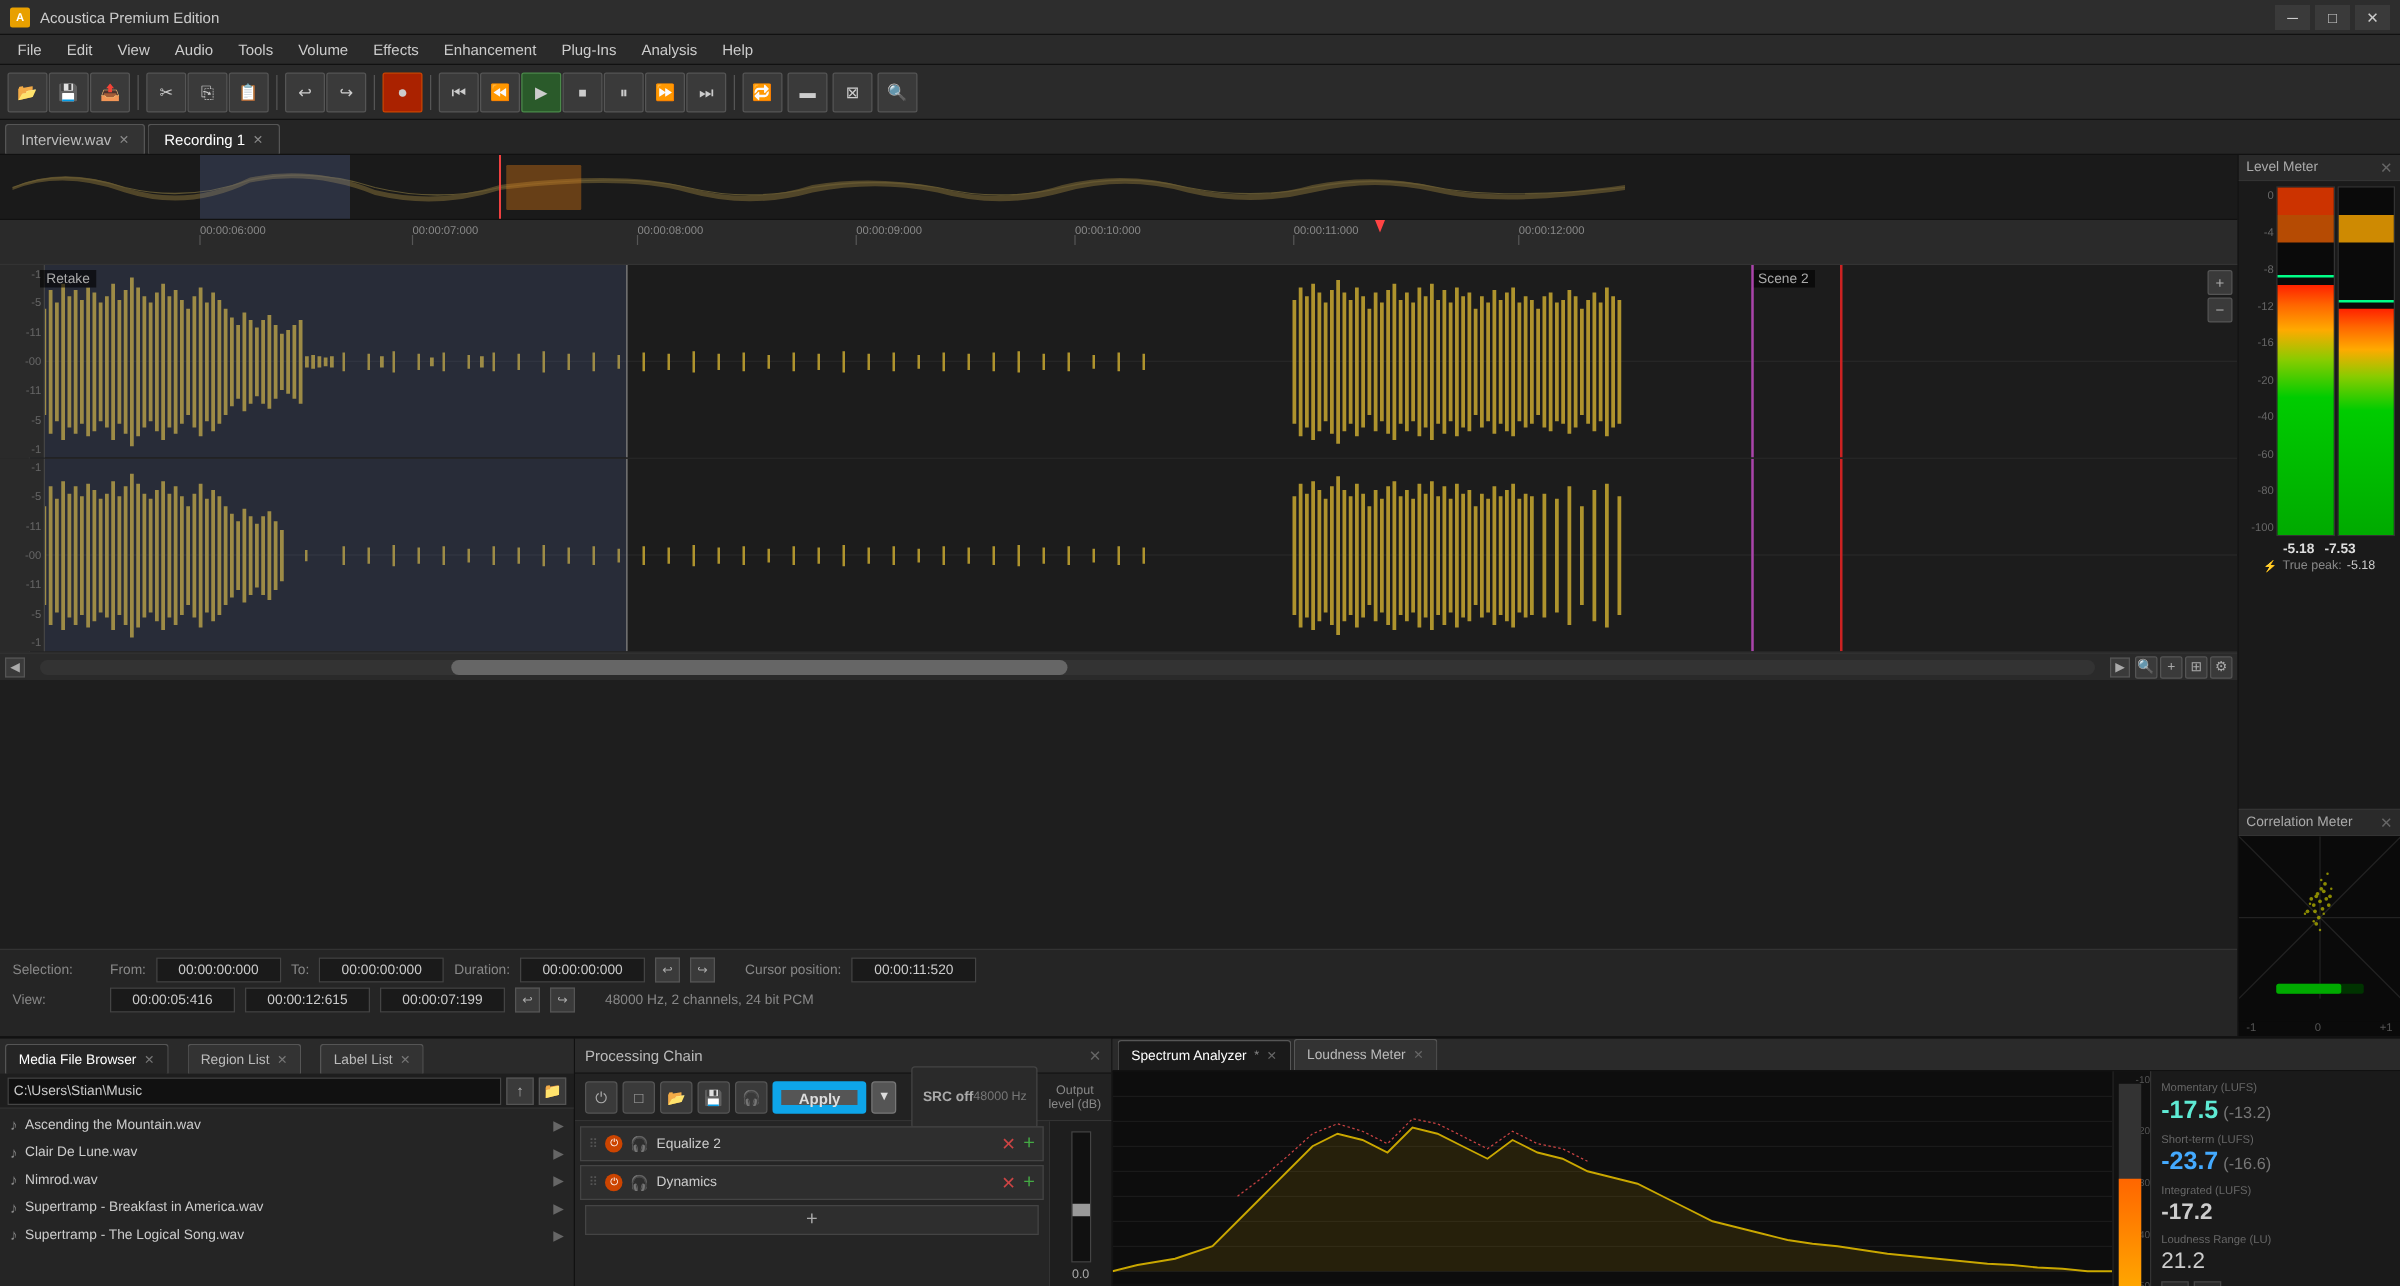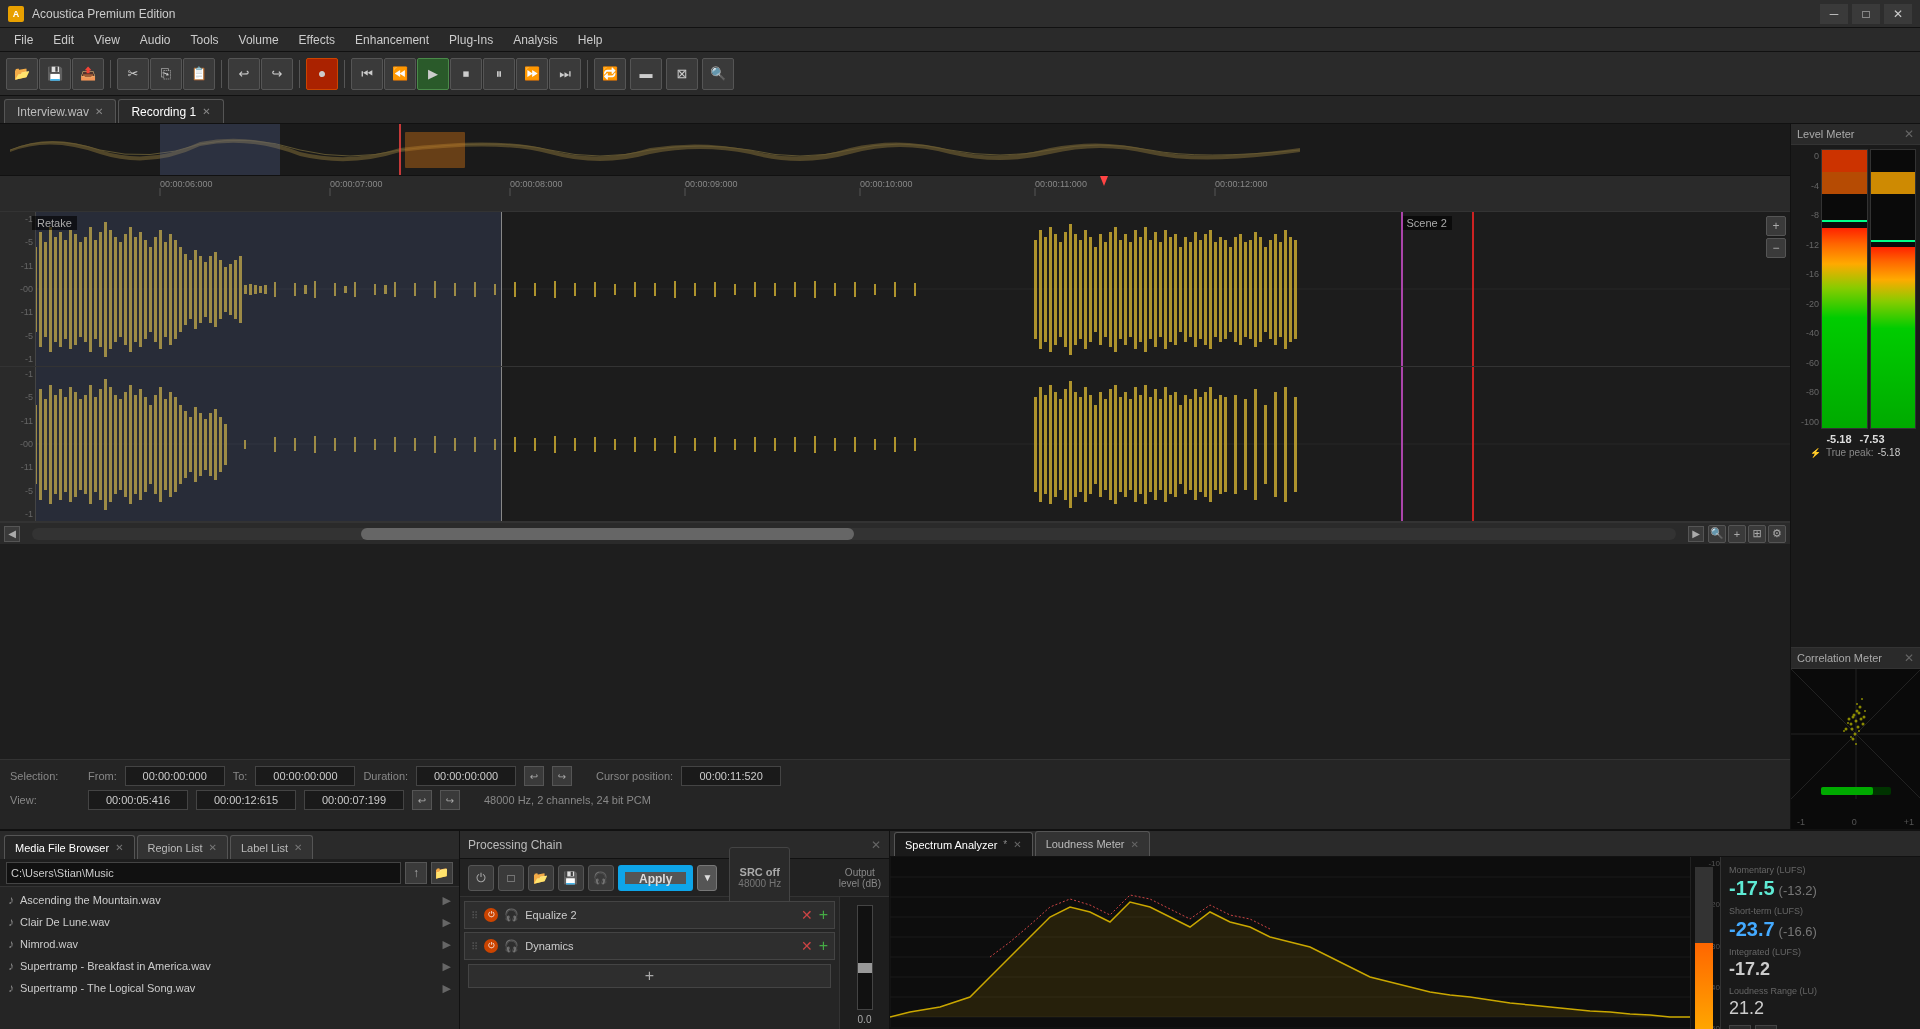--- a/index.html
+++ b/index.html
@@ -52,21 +52,21 @@
     .info-btn { width: 20px; height: 20px; background: #3a3a3a; border: 1px solid #555; color: #aaa; cursor: pointer; display: flex; align-items: center; justify-content: center; font-size: 10px; }
     
     
     #right-panel { width: 130px; background: #1e1e1e; border-left: 1px solid #111; display: flex; flex-direction: column; }
     
     
     #bottom-area { height: 200px; background: #1e1e1e; display: flex; border-top: 2px solid #111; }
     
     
     #media-browser { width: 460px; background: #252525; border-right: 1px solid #111; display: flex; flex-direction: column; }
-    .bottom-tabs { height: 28px; background: #2a2a2a; display: flex; align-items: flex-end; padding: 0 4px; }
+    .bottom-tabs { height: 28px; background: #2a2a2a; display: flex; align-items: flex-end; padding: 0 4px; gap: 13px; }
     .bottom-tab { height: 24px; padding: 0 10px; background: #333; border: 1px solid #555; border-bottom: none; cursor: pointer; display: flex; align-items: center; gap: 6px; font-size: 11px; color: #bbb; margin-right: 2px; border-radius: 3px 3px 0 0; }
     .bottom-tab.active { background: #252525; color: #fff; }
     .bottom-tab .close-x { font-size: 10px; color: #777; }
     .browser-path { height: 26px; background: #1e1e1e; border-bottom: 1px solid #333; display: flex; align-items: center; padding: 0 6px; gap: 4px; }
     .path-input { flex: 1; height: 20px; background: #111; border: 1px solid #444; color: #ccc; font-size: 11px; padding: 0 4px; }
     .path-btn { width: 22px; height: 22px; background: #3a3a3a; border: 1px solid #555; color: #aaa; cursor: pointer; display: flex; align-items: center; justify-content: center; font-size: 12px; }
     .file-list { flex: 1; overflow-y: auto; padding: 2px 0; }
     .file-item { height: 22px; display: flex; align-items: center; padding: 0 8px; gap: 6px; cursor: pointer; }
     .file-name { font-size: 11px; color: #ccc; flex: 1; }
     
@@ -776,21 +776,21 @@
       <button style="width:26px;height:26px;background:#3a3a3a;border:1px solid #555;color:#aaa;cursor:pointer;font-size:12px;border-radius:3px;">□</button>
       <button style="width:26px;height:26px;background:#3a3a3a;border:1px solid #555;color:#aaa;cursor:pointer;font-size:12px;border-radius:3px;">📂</button>
       <button style="width:26px;height:26px;background:#3a3a3a;border:1px solid #555;color:#aaa;cursor:pointer;font-size:12px;border-radius:3px;">💾</button>
 
       <button style="width:26px;height:26px;background:#3a3a3a;border:1px solid #555;color:#aaa;cursor:pointer;font-size:12px;border-radius:3px;">🎧</button>
 
       <button style="height:26px; padding:0 14px; background:#555; border:7px solid #0ea5e9; color:#ddd; cursor:pointer; font-size:12px; border-radius:3px; font-weight:bold;">Apply</button>
 
       <button style="width:20px;height:26px;background:#555;border:1px solid #777;color:#ddd;cursor:pointer;font-size:10px;border-radius:3px;">▼</button>
 
-      <div class="src-info" style="display:flex;flex-direction:column;align-items:center;justify-content:center;padding:18px 8px;border:1px solid #444;background:#2a2a2a;border-radius:3px;margin-left:8px;">
+      <div class="src-info" style="display:flex;flex-direction:row;align-items:center;justify-content:center;padding:18px 8px;border:1px solid #444;background:#2a2a2a;border-radius:3px;margin-left:8px;">
         <span class="src-label">SRC off</span>
         <span class="src-sub">48000 Hz</span>
       </div>
 
       <div style="margin-left:auto; display:flex; flex-direction:column; align-items:center; font-size:10px; color:#888;">
         <span>Output</span>
         <span>level (dB)</span>
       </div>
     </div>
 

